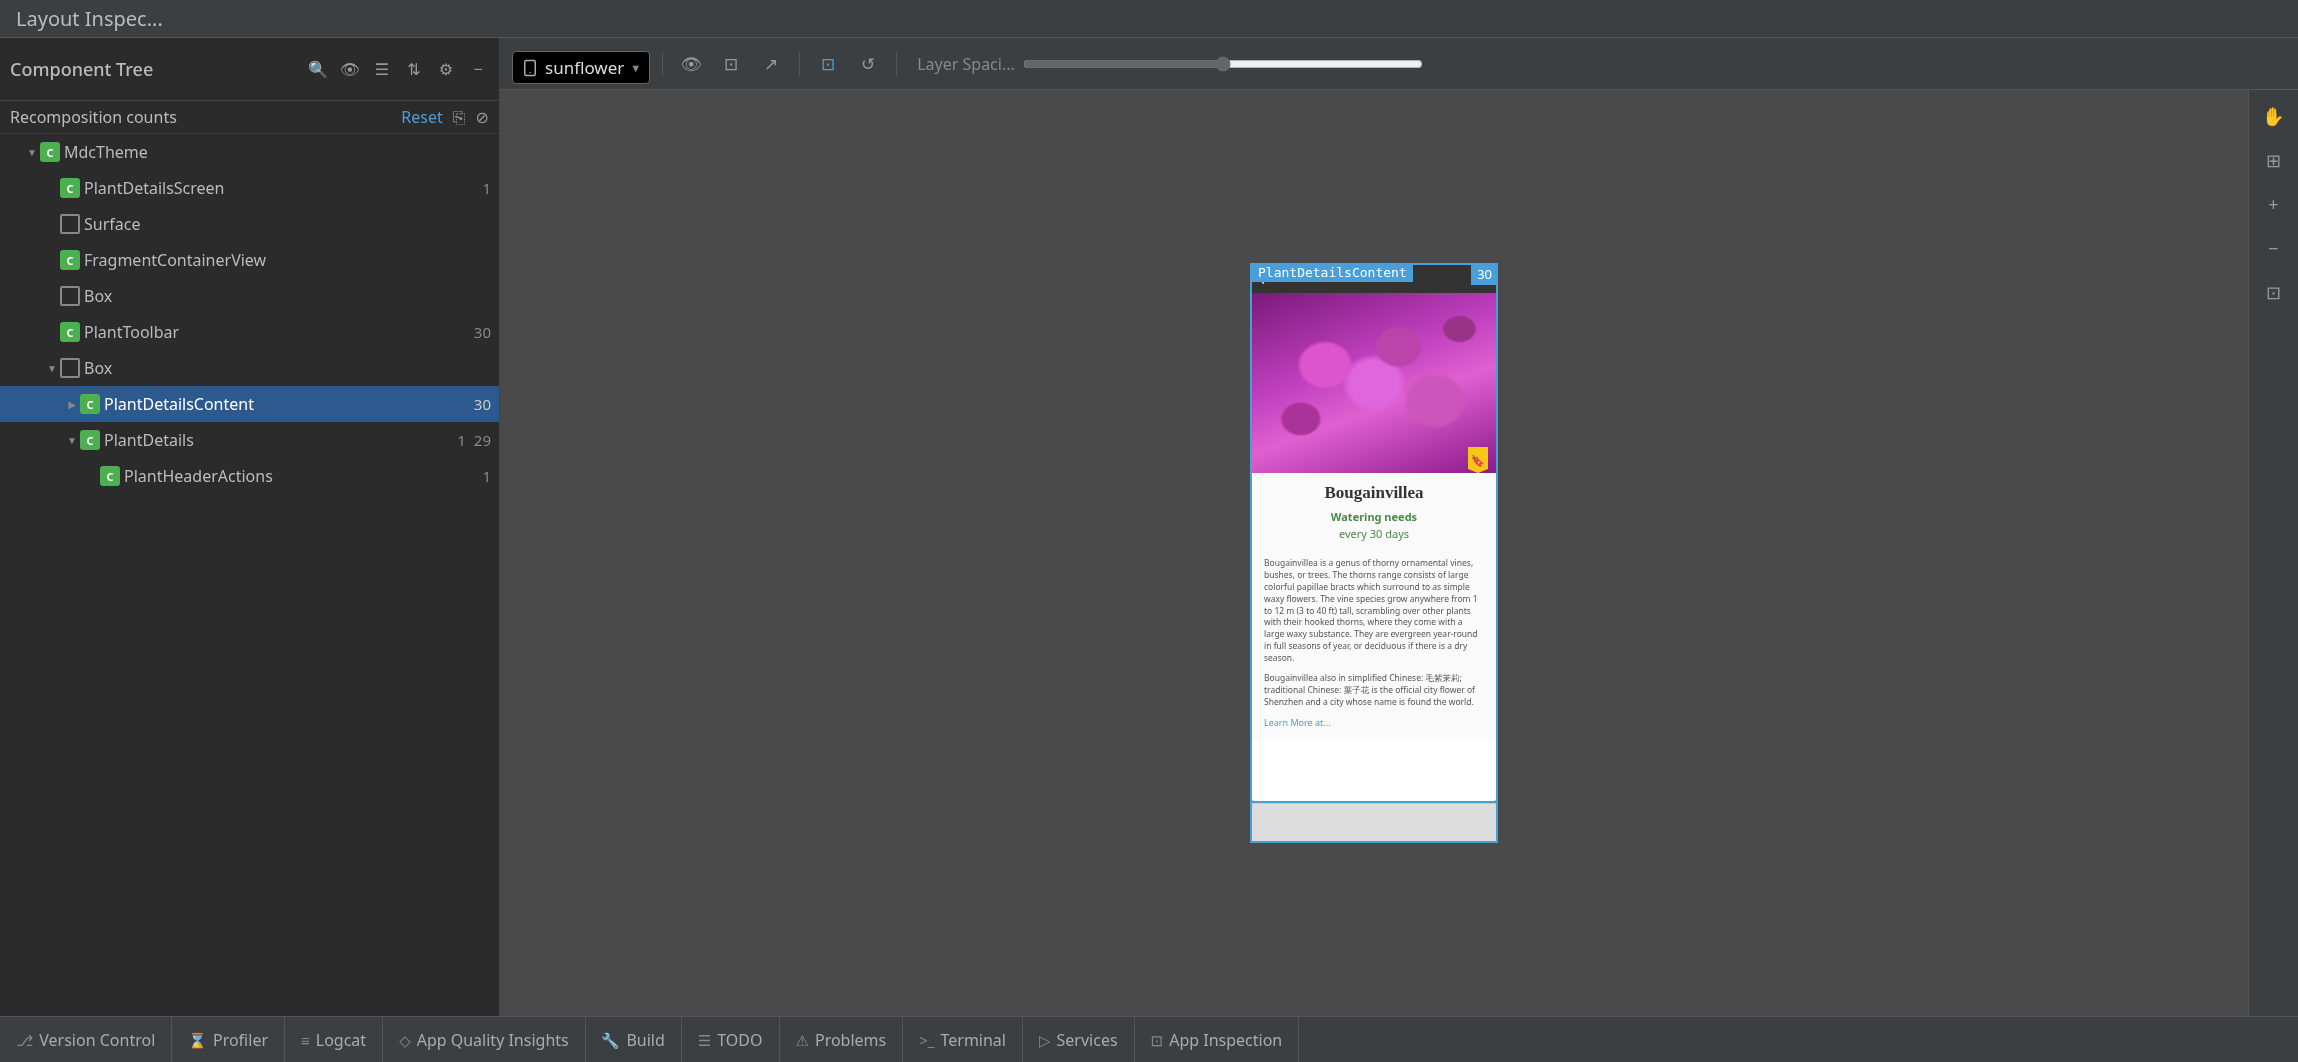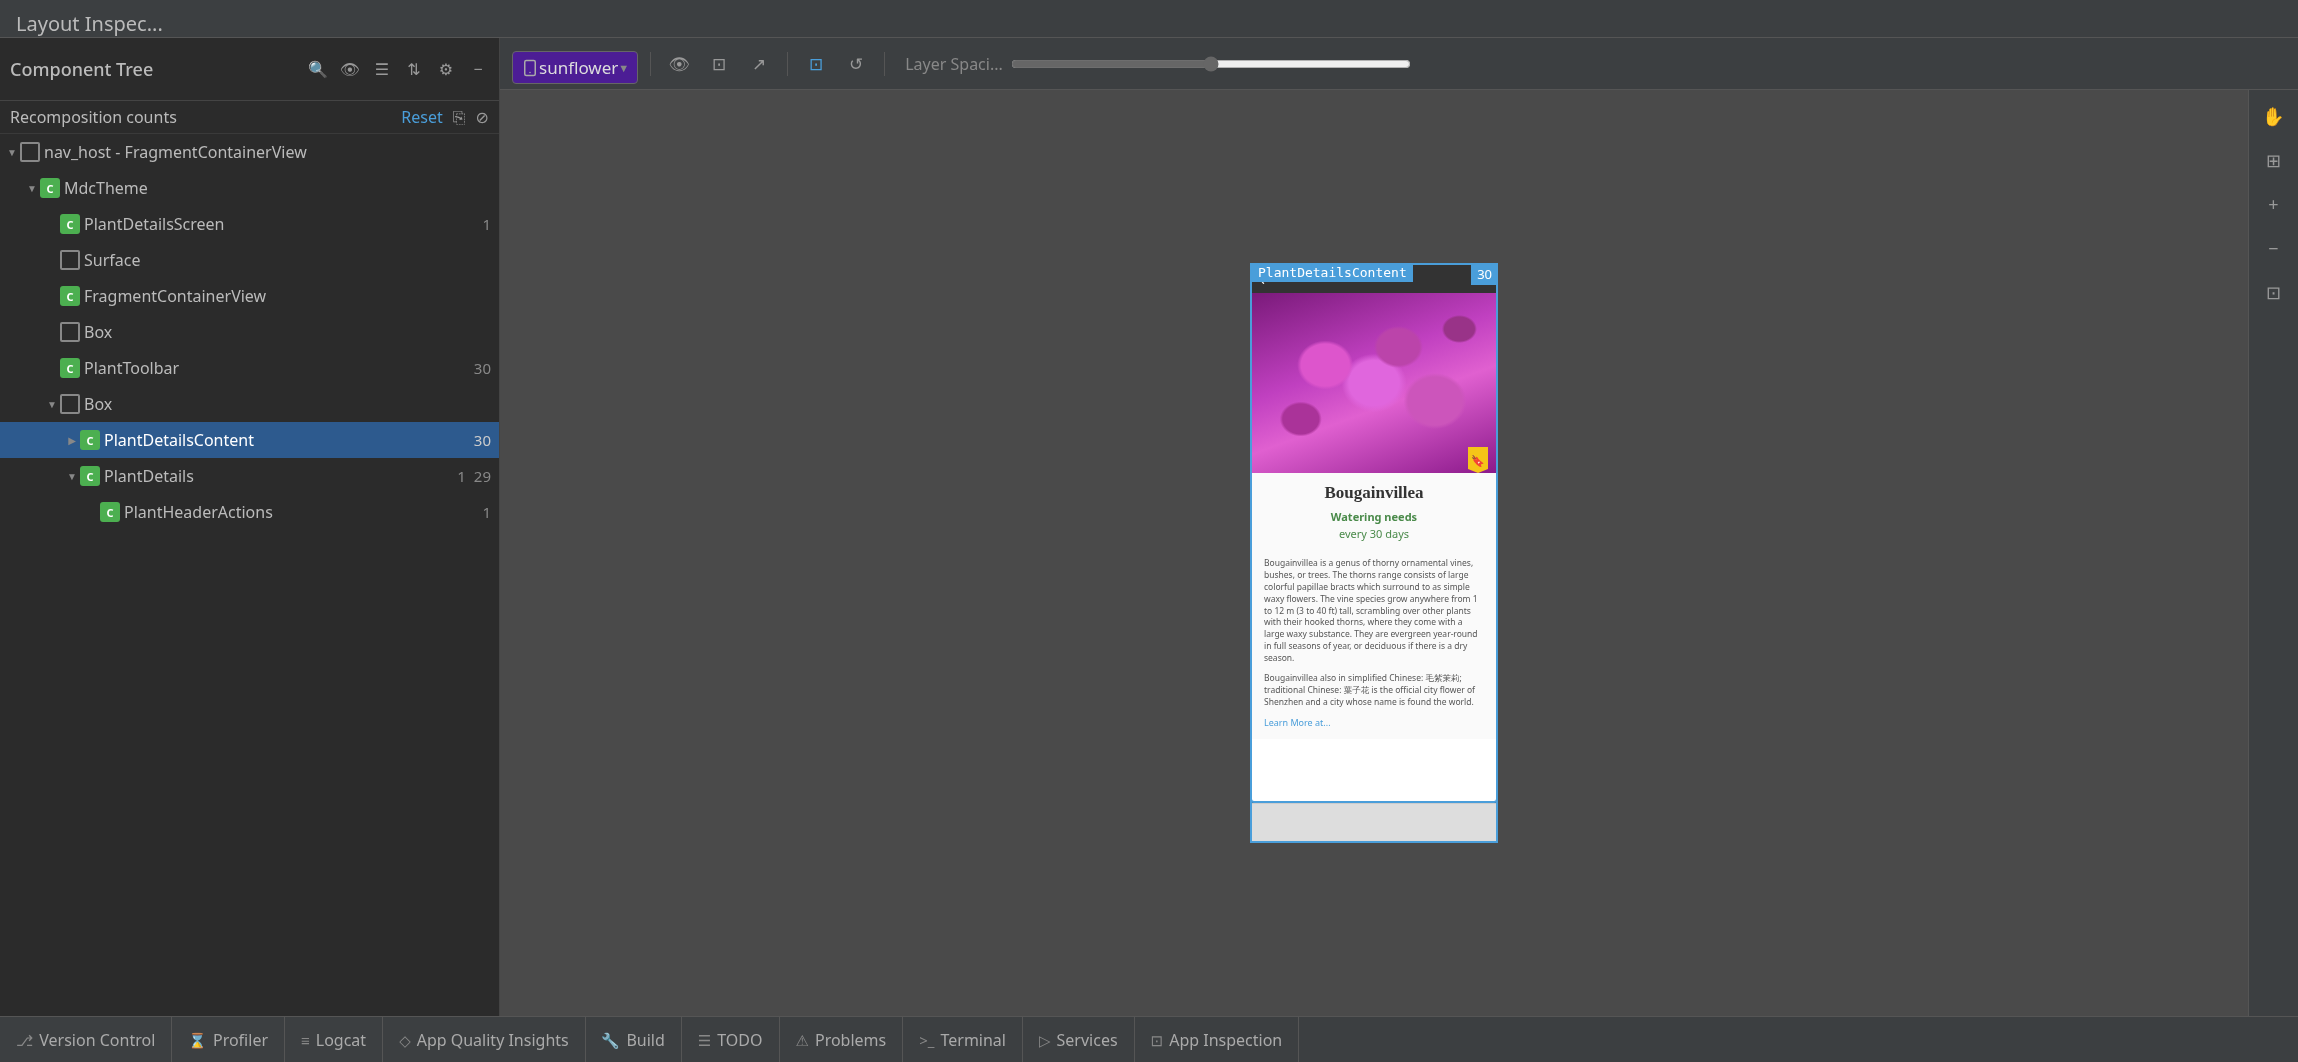--- a/index.html
+++ b/index.html
@@ -12,21 +12,21 @@
       overflow: hidden;
       display: flex;
       flex-direction: column;
     }
 
     
     .title-bar {
       background: #3c3f41;
       height: 38px;
       display: flex;
-      align-items: flex-end;
+      align-items: center;
       padding: 0 16px;
       border-bottom: 1px solid #555;
       flex-shrink: 0;
     }
     .title-bar-text {
       color: #bbb;
       font-size: 20px;
     }
 
     
@@ -188,25 +188,25 @@
       background: #3c3f41;
       border-bottom: 1px solid #555;
       gap: 8px;
       height: 52px;
       flex-shrink: 0;
     }
 
     .device-selector {
       display: flex;
       align-items: center;
-      background: #4c1d95;
+      background: #000000;
       border: 1px solid #666;
       border-radius: 4px;
       padding: 4px 8px;
-      gap: 0;
+      gap: 6px;
       cursor: pointer;
       color: #ddd;
       font-size: 17px;
       margin-top: 8px;
     }
     .device-selector svg {
       width: 18px; height: 18px; fill: #aaa;
     }
 
     .toolbar-sep {
@@ -493,26 +493,20 @@
       <span class="recomp-text">Recomposition counts</span>
       <div style="display:flex;align-items:center;gap:10px;">
         <span class="reset-link">Reset</span>
         <span class="tree-action-icon">⎘</span>
         <span class="tree-action-icon">⊘</span>
       </div>
     </div>
 
     <div class="tree-container">
 
-    <div class="tree-item">
-          <span class="tree-indent" style="width: 4px;"></span>
-          <span class="tree-arrow expanded"></span>
-          <span class="tree-icon box"></span>
-          <span class="tree-label">nav_host - FragmentContainerView</span>
-        </div>
         <div class="tree-item">
           <span class="tree-indent" style="width: 24px;"></span>
           <span class="tree-arrow expanded"></span>
           <span class="tree-icon compose">C</span>
           <span class="tree-label">MdcTheme</span>
         </div>
         <div class="tree-item">
           <span class="tree-indent" style="width: 44px;"></span>
           <span class="tree-arrow leaf"></span>
           <span class="tree-icon compose">C</span>

